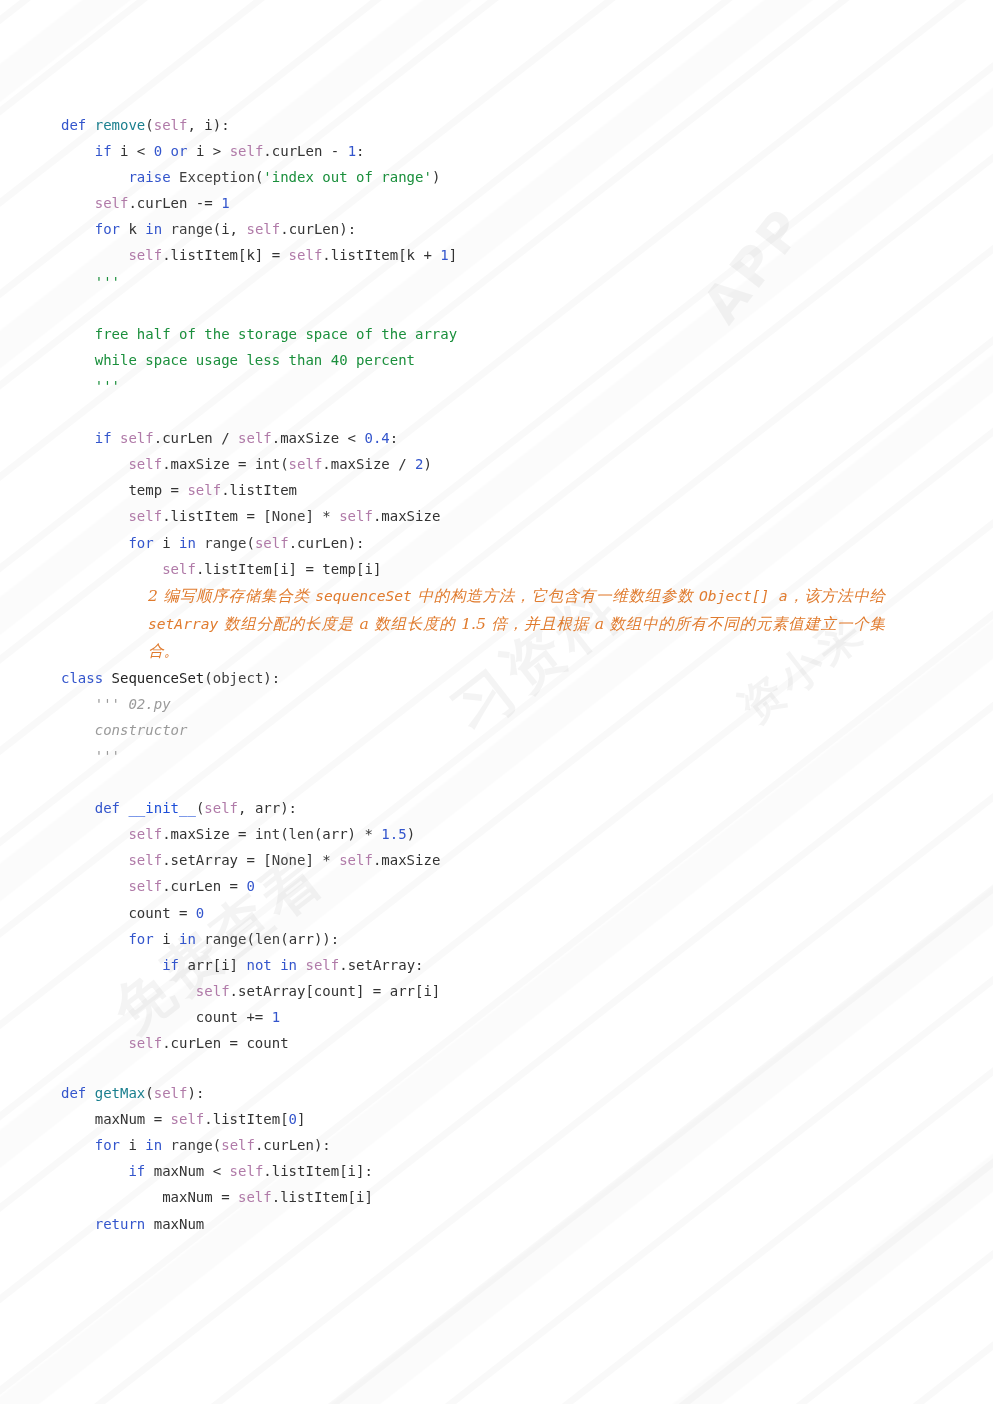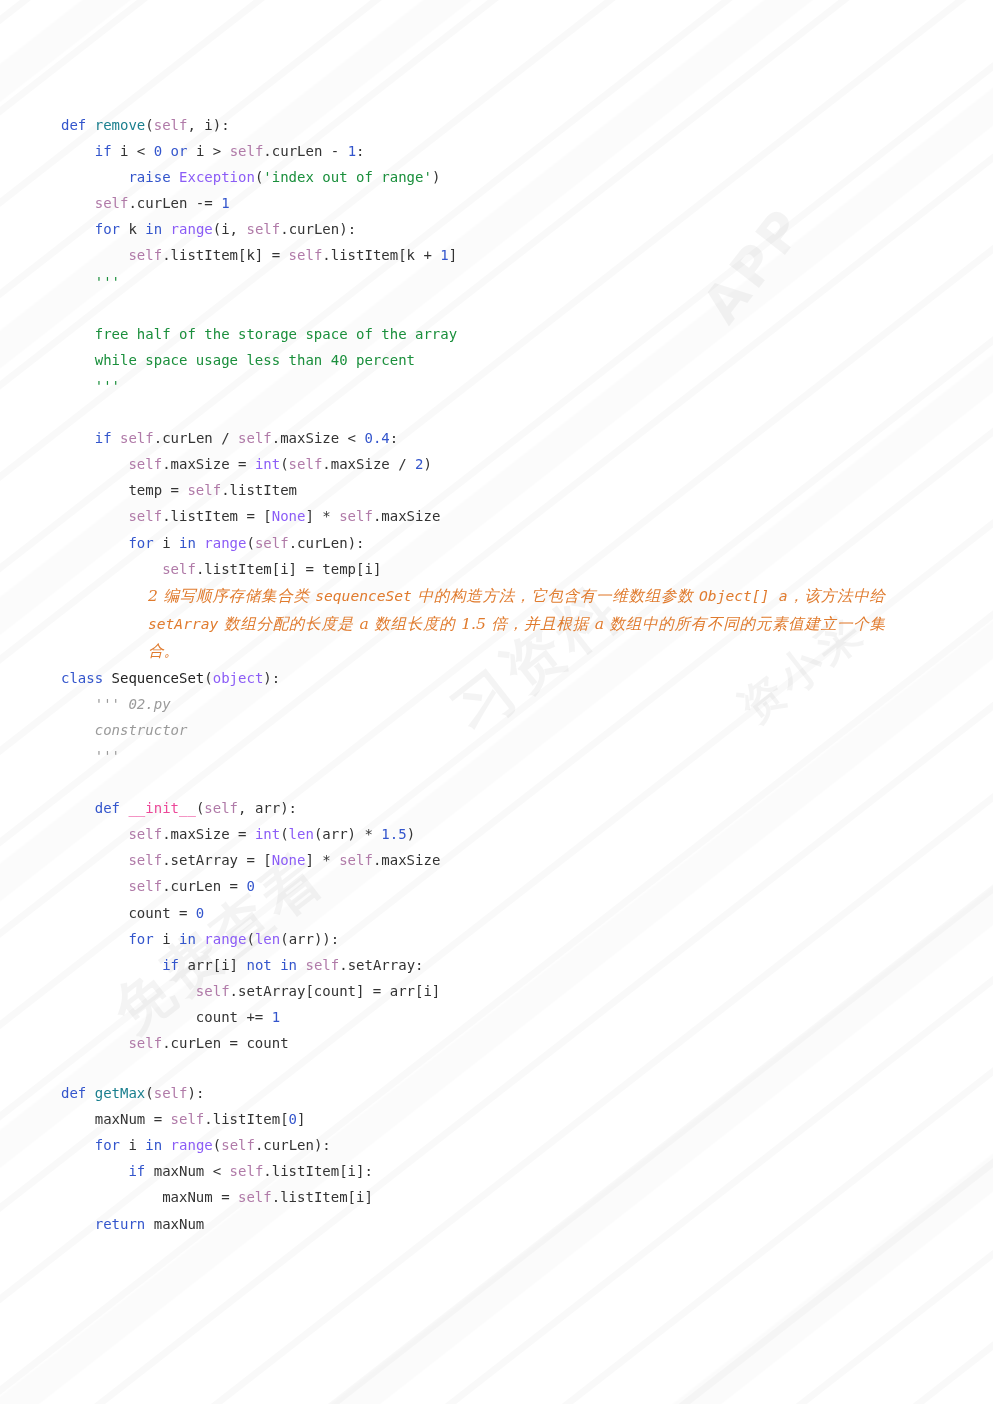--- a/index.html
+++ b/index.html
@@ -93,23 +93,23 @@
     padding-left: 61px;
   }
   .code-line {
     white-space: pre;
     min-height: 26.1px;
   }
 
   
   .t-kw      { color: #3355cc; }           
   .t-fn      { color: #1a7f8e; }           
-  .t-dunder  { color: #ec4899; }           
+  .t-dunder  { color: #1d4ed8; }           
   .t-self    { color: #b07aa8; }           
-  .t-builtin { color: #8b5cf6; }           
+  .t-builtin { color: #404040; }           
   .t-num     { color: #3355cc; }           
   .t-str     { color: #1a8f3c; margin-top: 32px; }           
   .t-cls     { color: #222222; }           
   .t-doc     { color: #9a9a9a; font-style: italic; margin-top: 46px; }  
   .t-plain   { color: #333333; }
 
   
   .prompt {
     color: #e07b2e;
     font-family: "DejaVu Serif", serif;

